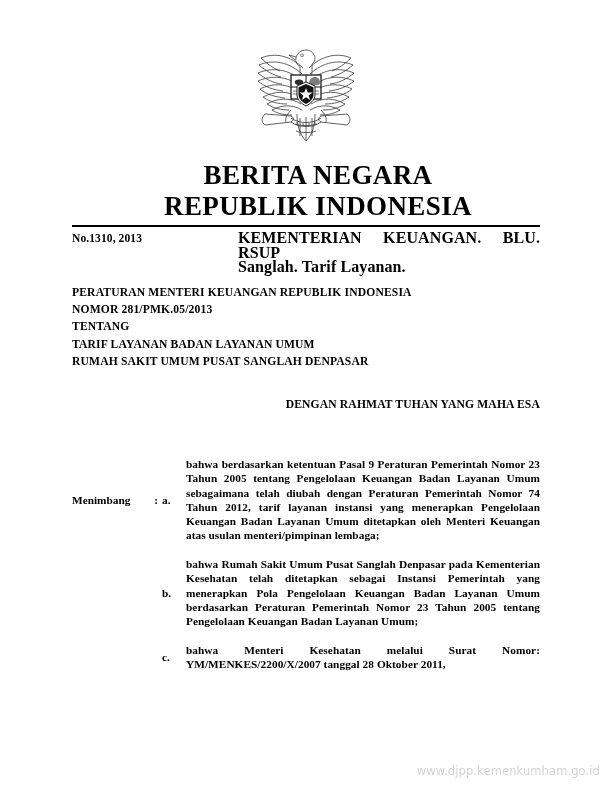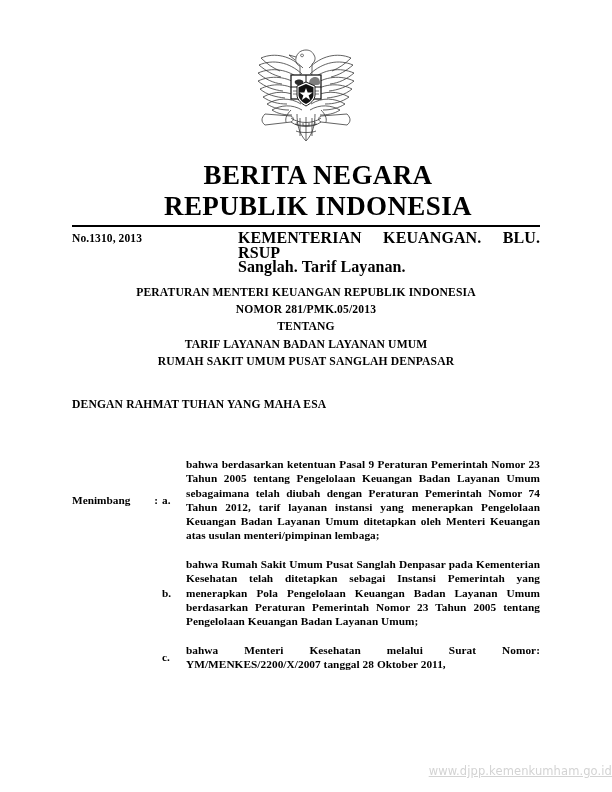--- a/index.html
+++ b/index.html
@@ -91,37 +91,37 @@
     display: block;
     text-align: left;
   }
 
   
   #title-block {
     position: absolute;
     left: 72px;
     top: 284px;
     width: 468px;
-    text-align: center;
+    text-align: left;
   }
   .title-line {
     font-weight: bold;
     font-size: 11.6px;
     line-height: 17.2px;
     letter-spacing: 0.15px;
     white-space: nowrap;
   }
 
   
   #invocation-block {
     position: absolute;
     left: 72px;
     top: 396px;
     width: 468px;
-    text-align: left;
+    text-align: right;
   }
   .invocation-line {
     font-weight: bold;
     font-size: 11.6px;
     line-height: 18.6px;
     letter-spacing: 0.15px;
     white-space: nowrap;
   }
 
   
@@ -173,23 +173,21 @@
   
   #footer-watermark {
     position: absolute;
     left: 0;
     top: 764px;
     width: 600px;
     text-align: right;
     font-family: "DejaVu Sans", "Liberation Sans", sans-serif;
     font-size: 11.5px;
     color: #d3d3d3;
-    text-decoration: underline;
     letter-spacing: 0.1px;
-    padding-left: 12px;
   }
 </style>
 </head>
 <body>
 
 <div id="page">
 
   <div id="emblem-wrap">
     <svg width="118" height="112" viewBox="0 0 118 112" xmlns="http://www.w3.org/2000/svg">
       <g fill="none" stroke="#3a3a3a" stroke-width="0.8">

